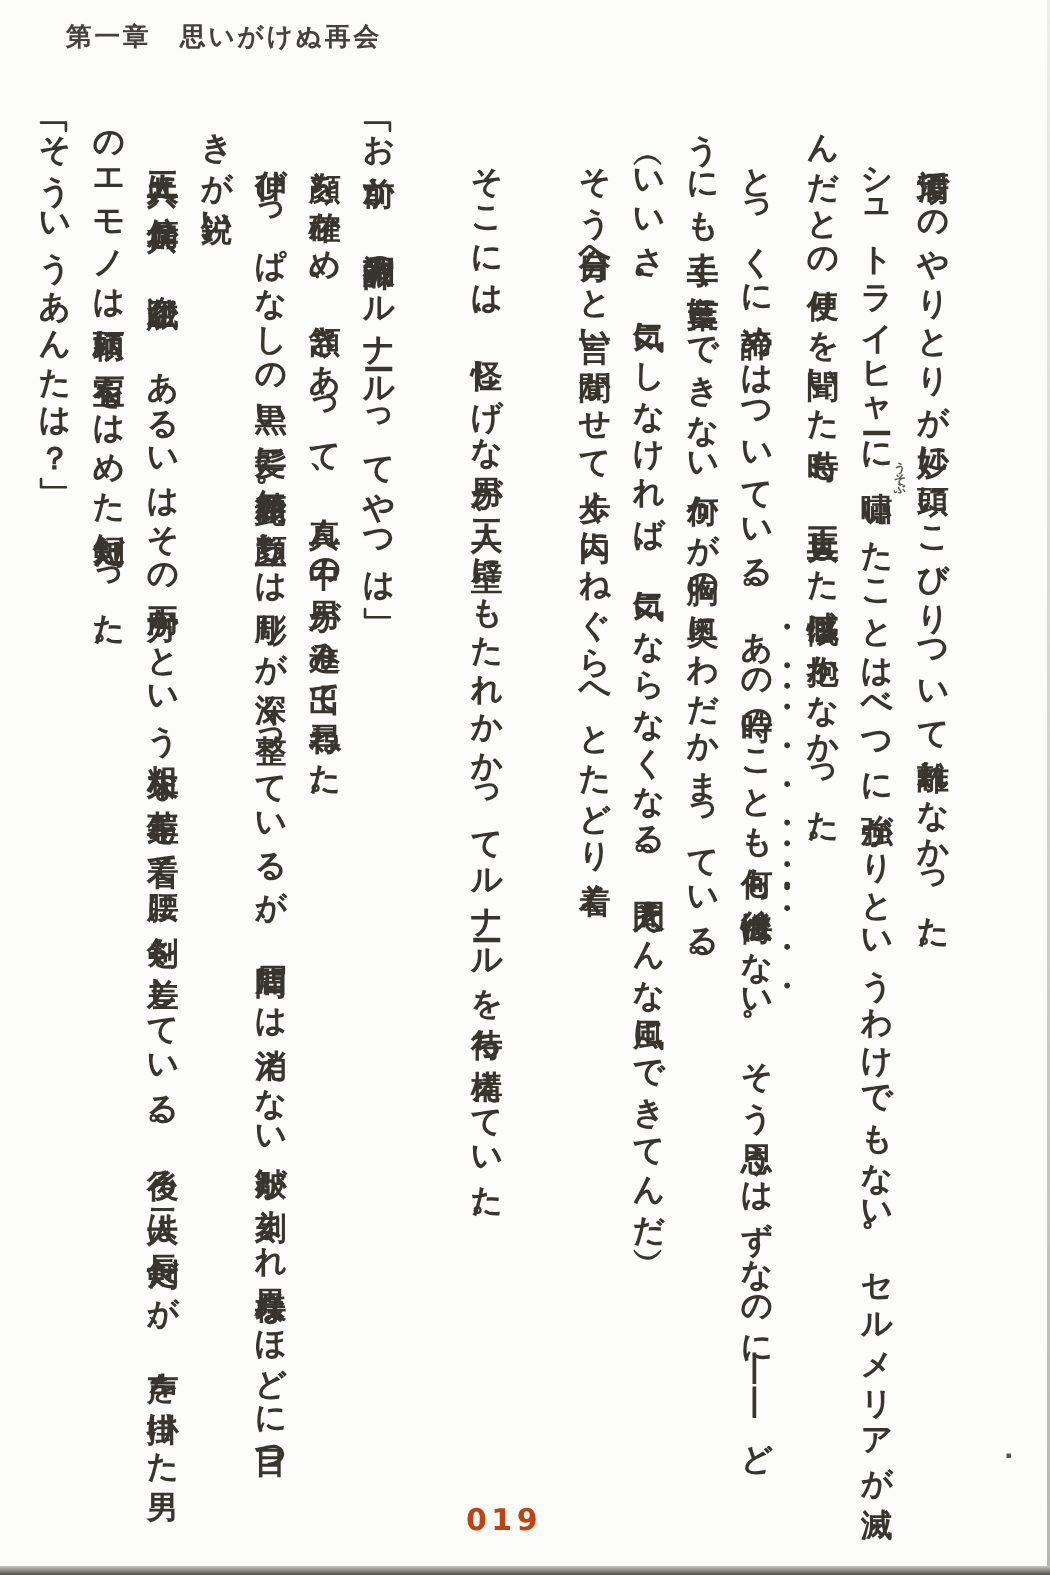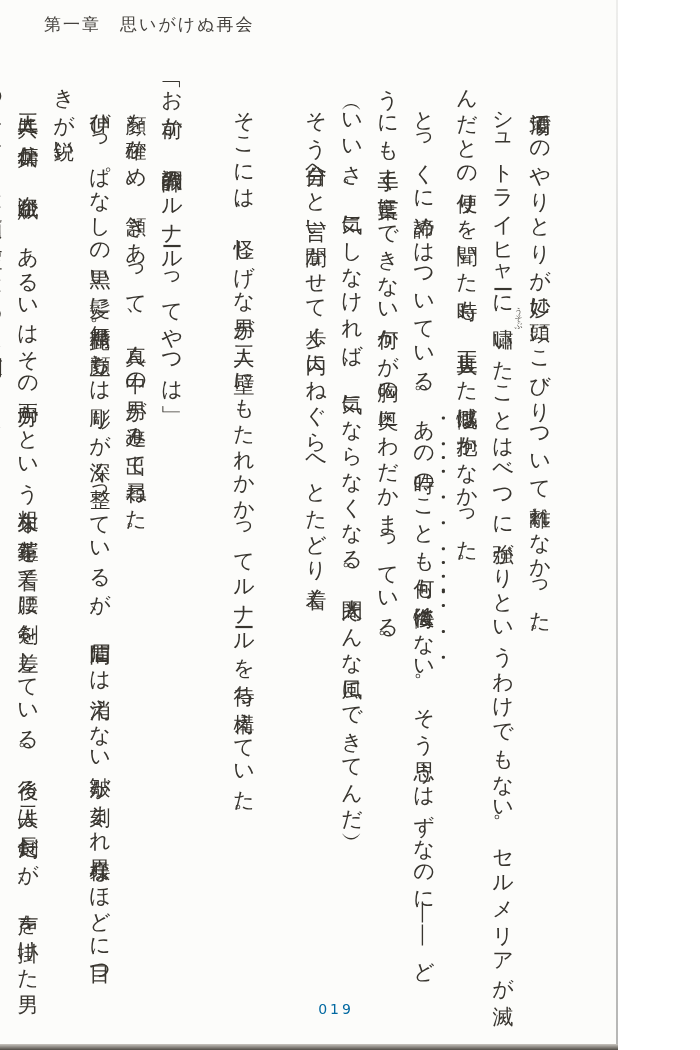--- a/index.html
+++ b/index.html
@@ -1,21 +1,22 @@
 <!DOCTYPE html>
 <html><head>
 <meta charset="utf-8">
 <style>
   html,body{margin:0;padding:0;}
   .page{
     position:relative;
-    width:618px;height:1050px;
+    width:700px;height:1050px;
     background:#fcfcfa;
     overflow:hidden;
     font-family:"DejaVu Serif","Liberation Serif",serif;
+    font-weight:bold;
   }
   .chapter-header{
     position:absolute;
     left:44px;top:13px;
     font-size:17px;
     color:#45423e;
     letter-spacing:2px;
     white-space:pre;
   }
   .text-block{
@@ -45,23 +46,23 @@
     -webkit-text-emphasis:filled dot #38352f;
     text-emphasis:filled dot #38352f;
     -webkit-text-emphasis-position:over right;
     text-emphasis-position:over right;
   }
   .page-number{
     position:absolute;
     left:300px;top:1001px;
     width:72px;
     text-align:center;
-    font-size:14px;
+    font-size:20px;
     letter-spacing:3px;
-    color:#0369a1;
+    color:#c2410c;
     font-family:"DejaVu Sans","Liberation Sans",sans-serif;
   }
   .edge-bottom{
     position:absolute;
     left:0;bottom:0;
     width:100%;height:6px;
     background:linear-gradient(to bottom,#c9c5bf,#514d47);
   }
   .edge-right{
     position:absolute;

